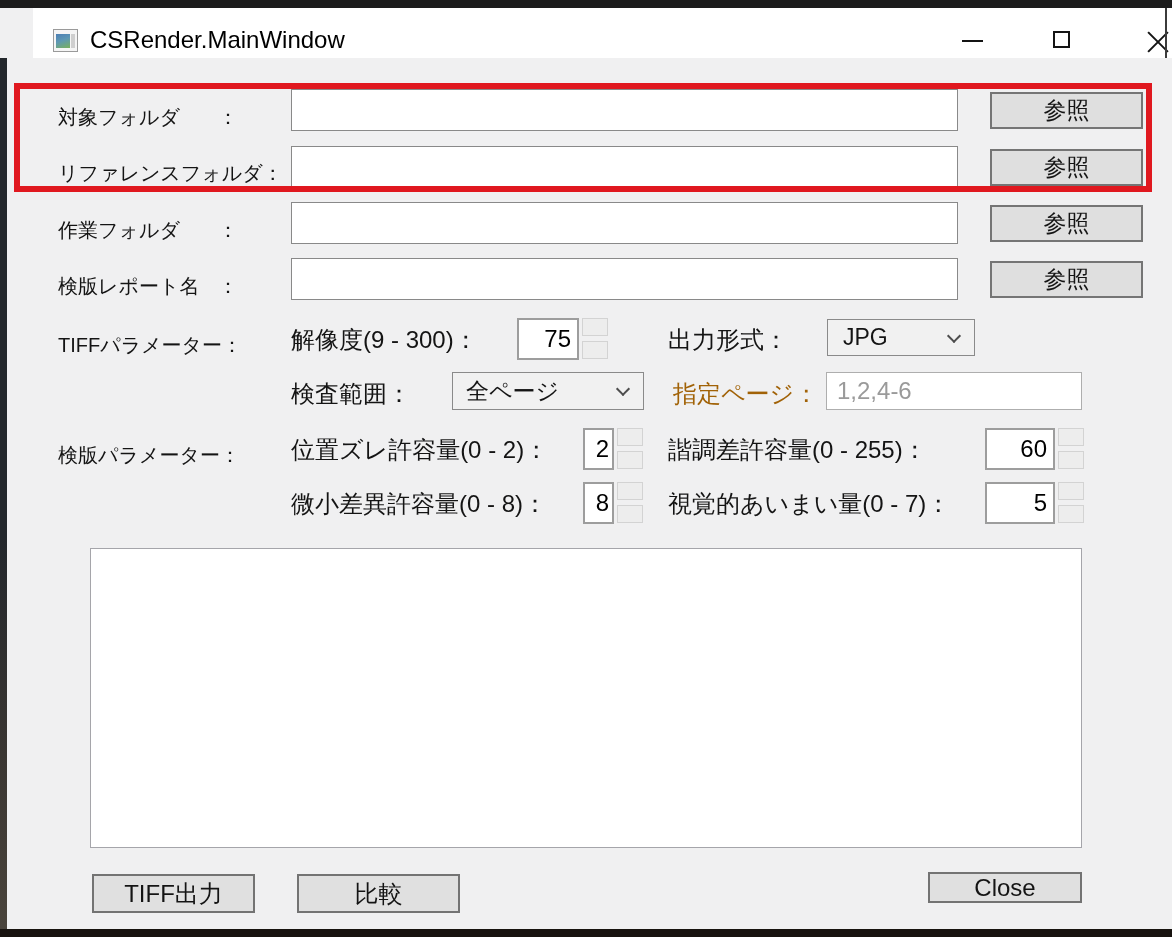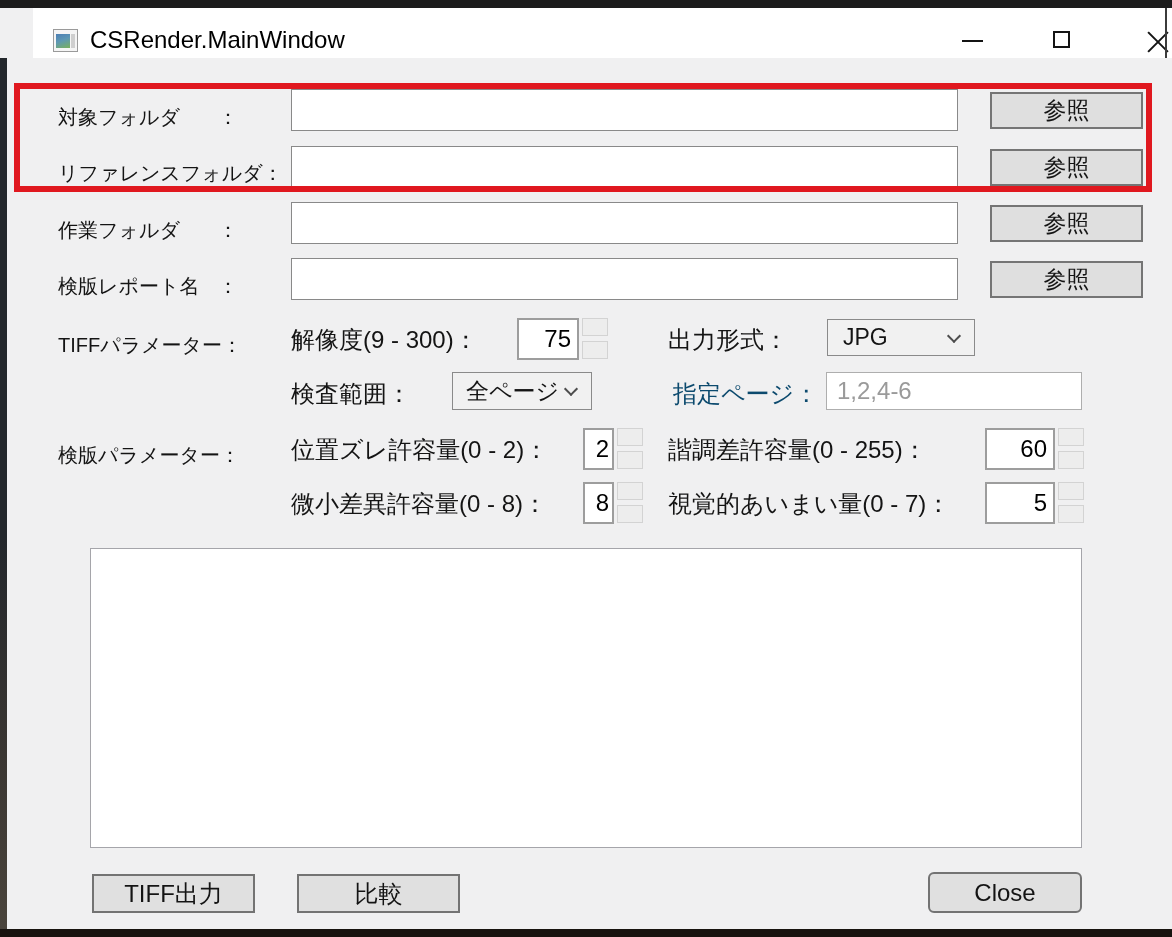--- a/index.html
+++ b/index.html
@@ -28,21 +28,21 @@
   .glyph-min { position:absolute; left:25px; top:24px; width:21px; height:2px; background:#141414; }
   .glyph-max { position:absolute; left:26px; top:15px; width:17px; height:17px; border:2px solid #141414; }
   .glyph-close { position:absolute; left:23px; top:14px; width:24px; height:24px; }
   .glyph-close .b1,.glyph-close .b2 { position:absolute; left:-2px; top:11px; width:28px; height:2px; background:#141414; }
   .glyph-close .b1 { transform:rotate(45deg); }
   .glyph-close .b2 { transform:rotate(-45deg); }
 
   .row-label { position:absolute; left:58px; width:180px; display:flex;
                justify-content:space-between; font-size:20px; white-space:nowrap;margin-top:8px; }
   .sub-label { position:absolute; font-size:24px; white-space:nowrap; }
-  .sub-label.disabled { color:#0c4a6e; }
+  .sub-label.disabled { color:#a16207; }
 
   .text-input { position:absolute; left:291px; width:667px; height:42px; background:#fff;
                 border:1px solid #898989; font-size:24px; padding:0 9px;
                 font-family:inherit; outline:none; }
   .browse-btn { position:absolute; left:990px; width:153px; height:37px; background:#dfdfdf;
                 border:2px solid #757575; font-size:23px; display:flex; align-items:center;
                 justify-content:center; cursor:default; }
 
   .red-box { position:absolute; left:14px; top:83px; width:1138px; height:109px;
              border:6px solid #e0181f; pointer-events:none; }
@@ -65,21 +65,21 @@
                     padding:9px 10px; font-family:inherit; outline:none; }
 
   .log-area { position:absolute; left:90px; top:548px; width:992px; height:300px;
               background:#fff; border:1px solid #a5a5aa; resize:none; font-family:inherit;
               font-size:20px; outline:none; }
 
   .footer-btn { position:absolute; background:#e0e0e0; border:2px solid #737373; font-size:24px;
                 display:flex; align-items:center; justify-content:center; cursor:default;text-align:center; }
   .btn-tiff    { left:92px;  top:874px; width:163px; height:39px; }
   .btn-compare { left:297px; top:874px; width:163px; height:39px; }
-  .btn-close   { left:928px; top:872px; width:154px; height:41px;border-radius:6px; }
+  .btn-close   { left:928px; top:872px; width:154px; height:31px; }
 </style>
 </head>
 <body>
 
 <div class="strip-top"></div>
 <div class="strip-bottom"></div>
 <div class="strip-left"></div>
 
 <div class="titlebar">
   <div class="app-icon">
@@ -142,21 +142,21 @@
   <div class="spin-btn"></div>
   <div class="spin-btn"></div>
 </div>
 <div class="sub-label" style="left:668px; top:324px">出力形式：</div>
 <div class="combo" style="left:827px; top:319px; width:148px; height:37px">
   <span class="val">JPG</span>
   <span class="chev"></span>
 </div>
 
 <div class="sub-label" style="left:291px; top:378px">検査範囲：</div>
-<div class="combo" style="left:452px; top:372px; width:140px; height:38px">
+<div class="combo" style="left:452px; top:372px; width:192px; height:38px">
   <span class="val" style="padding-left:13px">全ページ</span>
   <span class="chev"></span>
 </div>
 <div class="sub-label disabled" style="left:673px; top:378px">指定ページ：</div>
 <input class="pagespec-input" type="text" value="1,2,4-6" style="">
 
 <div class="row-label" style="top:434px">
   <span>検版パラメーター</span>
   <span>：</span>
 </div>

